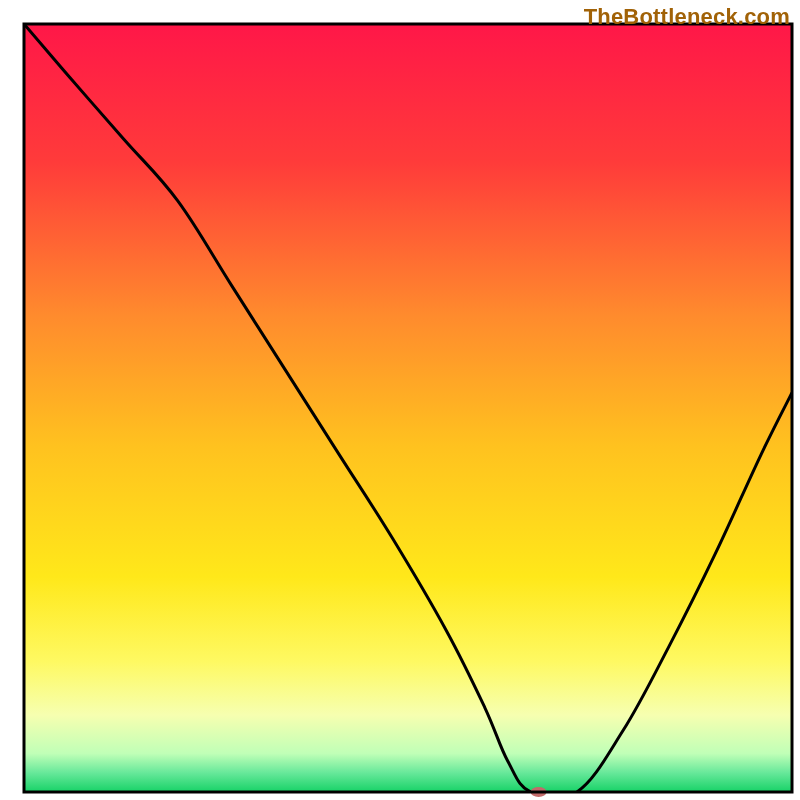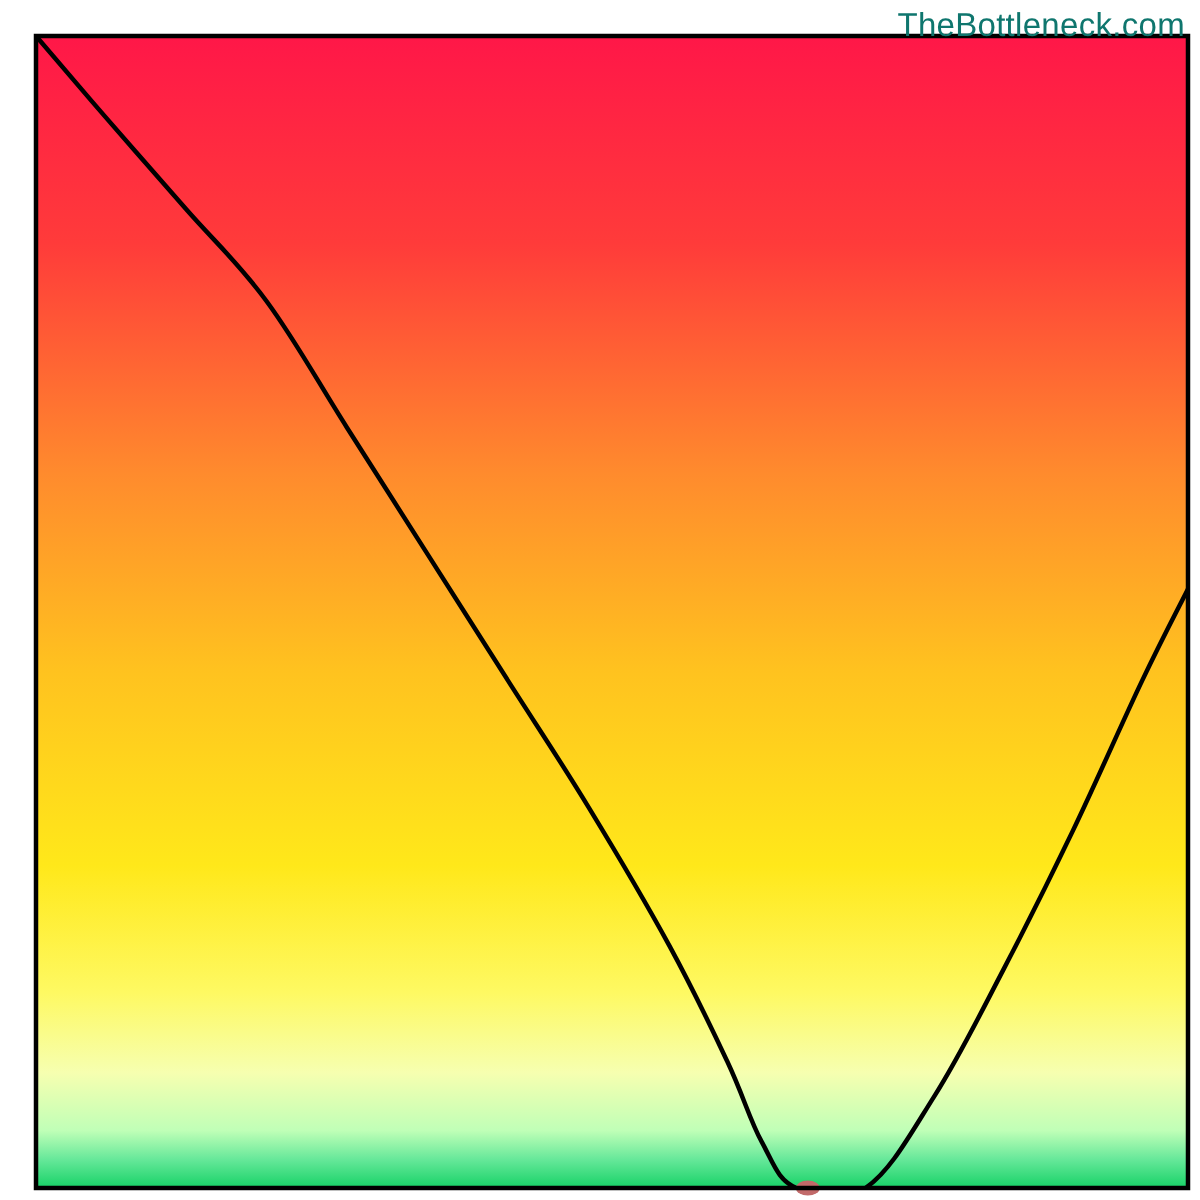--- a/index.html
+++ b/index.html
@@ -16,24 +16,24 @@
     width: 800px;
     height: 800px;
   }
   svg {
     display: block;
   }
   .watermark {
     position: absolute;
     top: 4px;
     right: 10px;
-    color: #0f766e;
+    color: #a16207;
     font-size: 22px;
     letter-spacing: 0.2px;
-    font-weight: 400;
+    font-weight: 700;
   }
 </style>
 </head>
 <body>
 
 <div class="chart-wrap">
   <svg width="800" height="800" viewBox="0 0 800 800">
     <defs>
       <linearGradient id="bg-grad" x1="0" y1="0" x2="0" y2="1">
           <stop offset="0%" stop-color="#ff1748"></stop>

